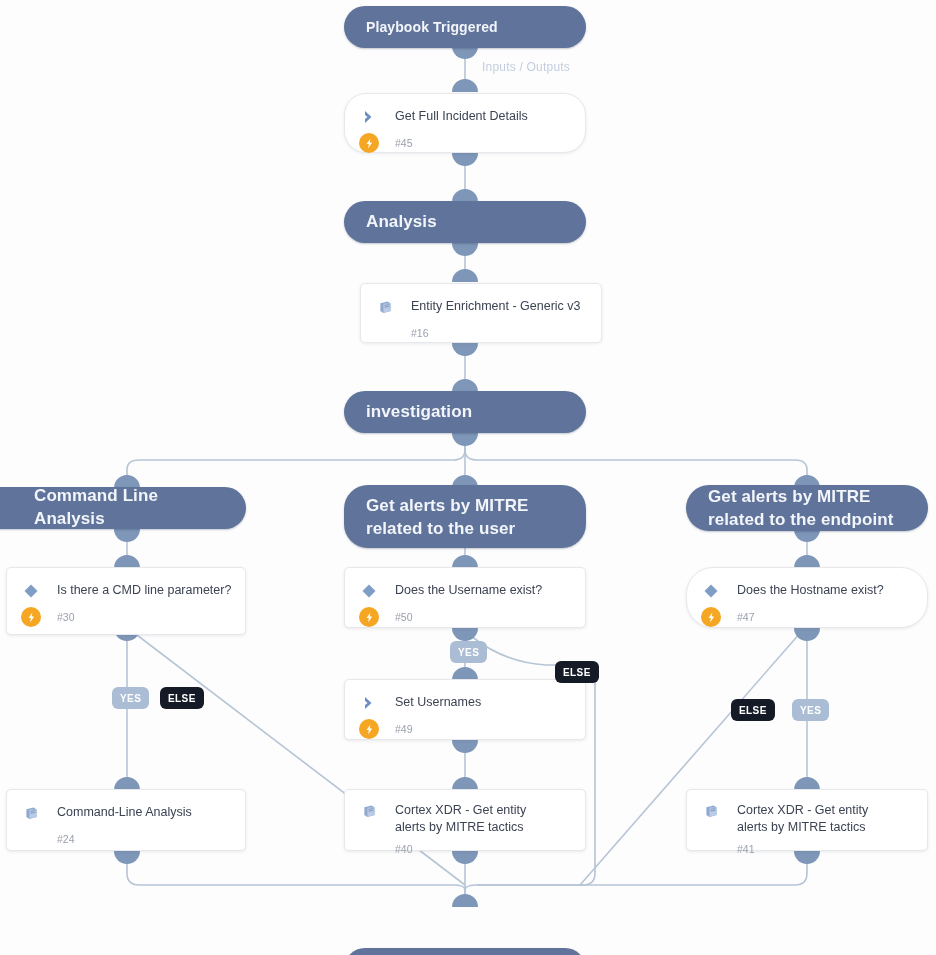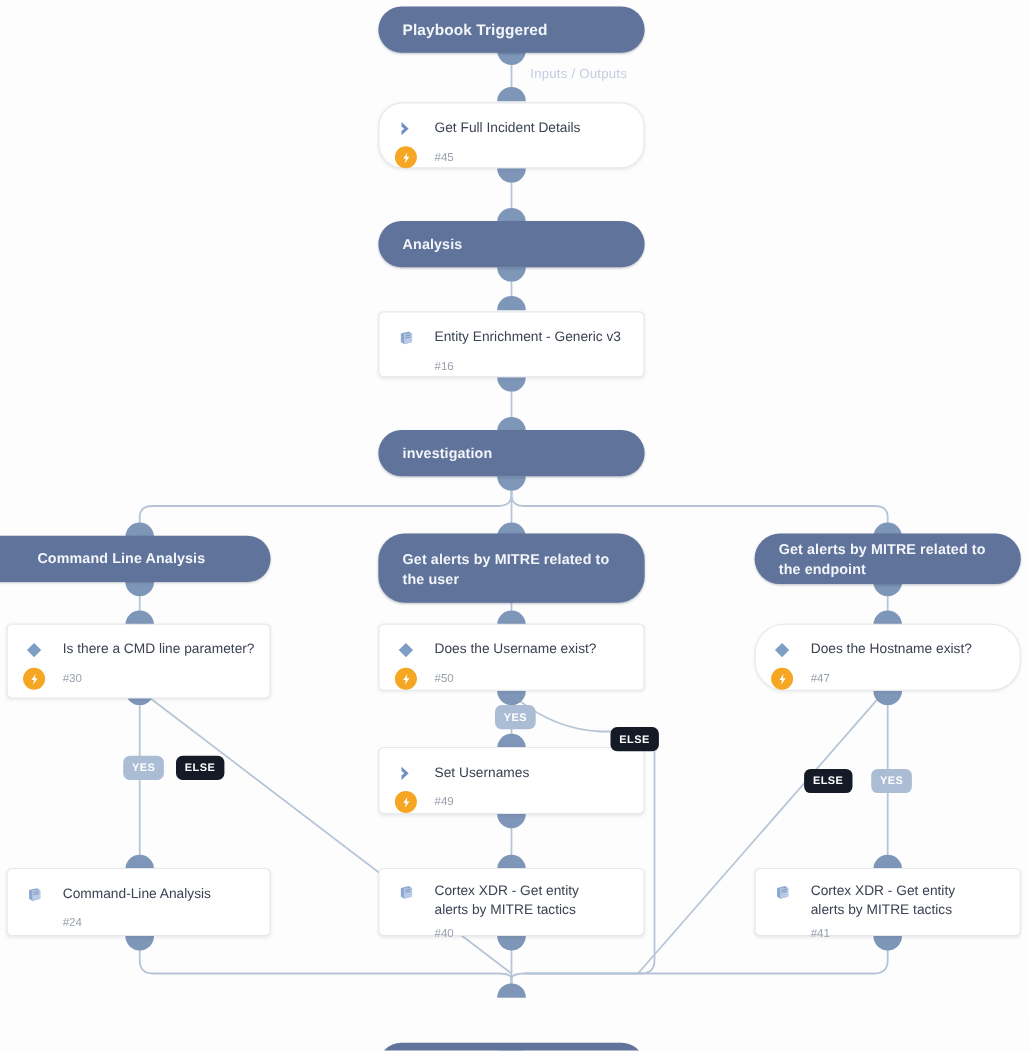--- a/index.html
+++ b/index.html
@@ -34,21 +34,21 @@
     background: #60739a;
     border-radius: 24px;
     color: #ffffff;
     display: flex;
     align-items: center;
     padding: 0 22px;
     box-shadow: 0 1px 2px rgba(40,55,80,0.28);
     z-index: 3;
   }
   .pill .pill-title {
-    font-size: 13px;
+    font-size: 17px;
     font-weight: bold;
     line-height: 1.35;
     letter-spacing: 0.1px;
     color: #f2f5fa;
   }
   .pill.trigger .pill-title { font-size: 14px; }
   .pill .io-label {
     position: absolute;
     right: 16px;
     top: 50%;
@@ -262,21 +262,21 @@
           </span>
       </span>
       <span class="card-num">#45</span>
     </div>
   </div>
 
   <div class="pill" style="left:344px; top:201px; width:242px; height:42px;">
     <span class="pill-title">Analysis</span>
   </div>
 
-  <div class="card" style="left:344px; top:283px; width:242px; height:60px;">
+  <div class="card" style="left:360px; top:283px; width:242px; height:60px;">
     <div class="card-row">
       <span class="card-icon">
         <svg width="15" height="15" viewBox="0 0 15 15">
           <path d="M2.4 3.2 L9.6 1.4 L12.6 3.4 L12.6 11.0 L5.4 13.0 L2.4 11.0 Z" fill="#8fa8cf"></path>
           <path d="M5.4 3.6 L12.6 3.4 L12.6 11.0 L5.4 13.0 Z" fill="#b9cbe6"></path>
           <path d="M6.4 5.4 L11.4 4.6" stroke="#7e96b8" stroke-width="0.9" fill="none"></path>
           <path d="M6.4 7.2 L11.4 6.4" stroke="#7e96b8" stroke-width="0.9" fill="none"></path>
         </svg>
       </span>
       <span class="card-title">Entity Enrichment - Generic v3</span>

